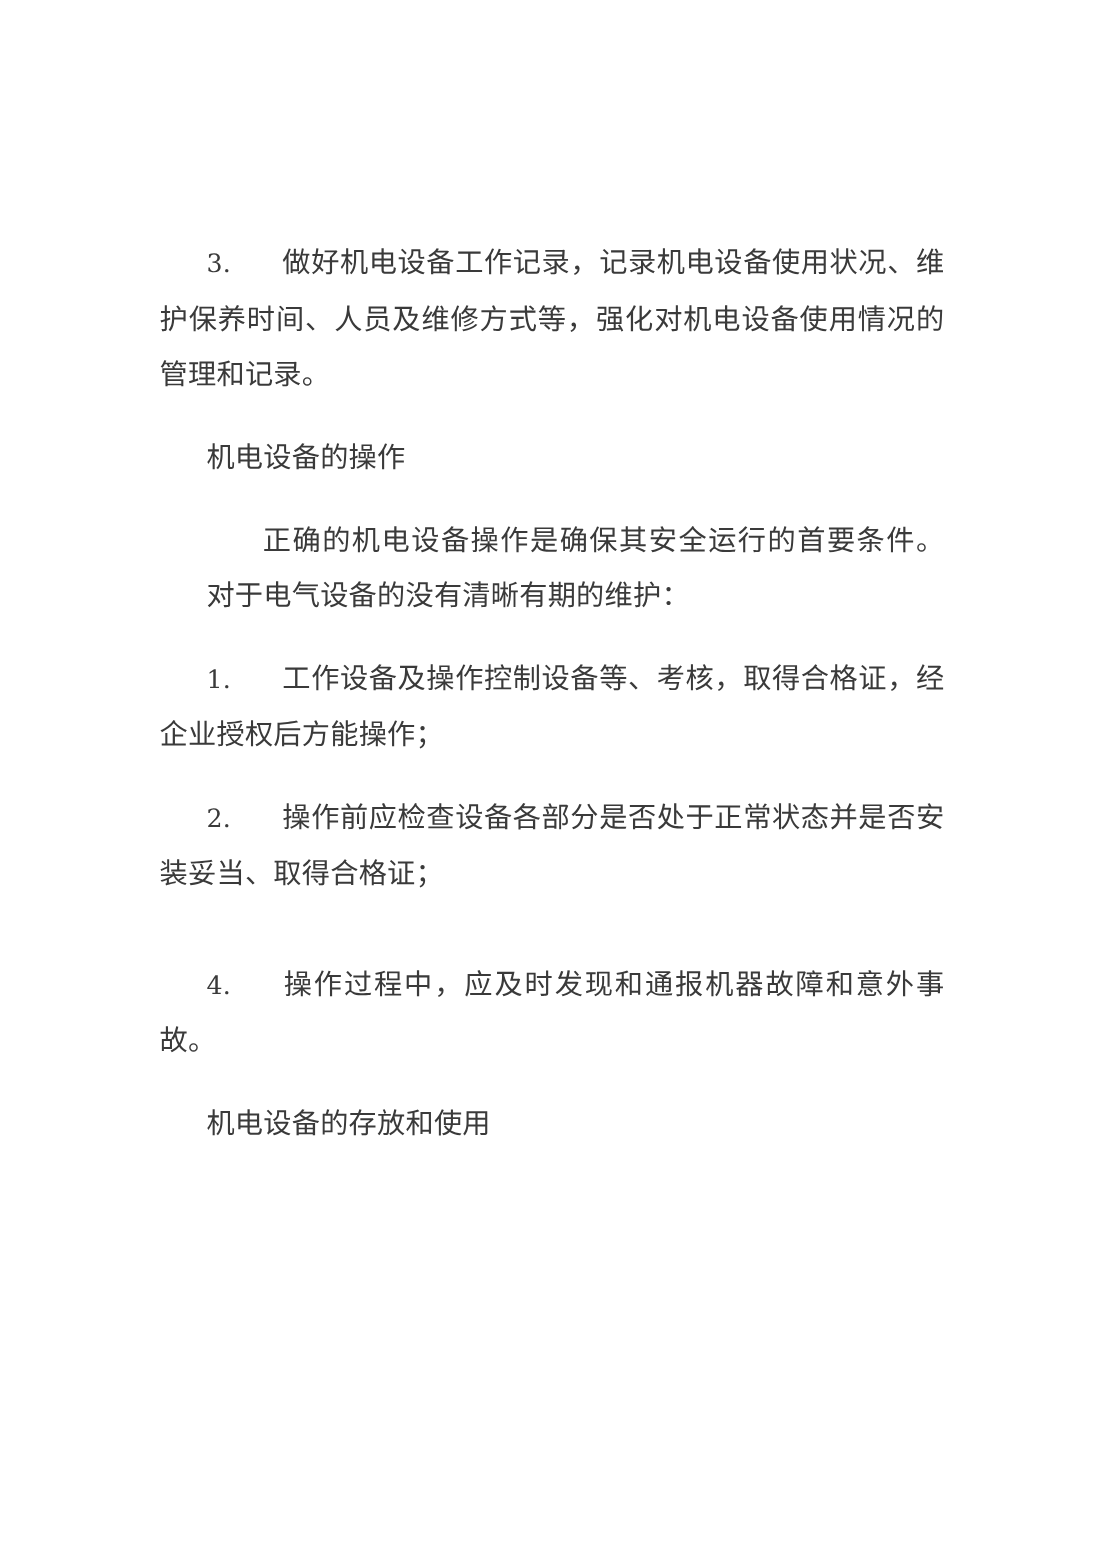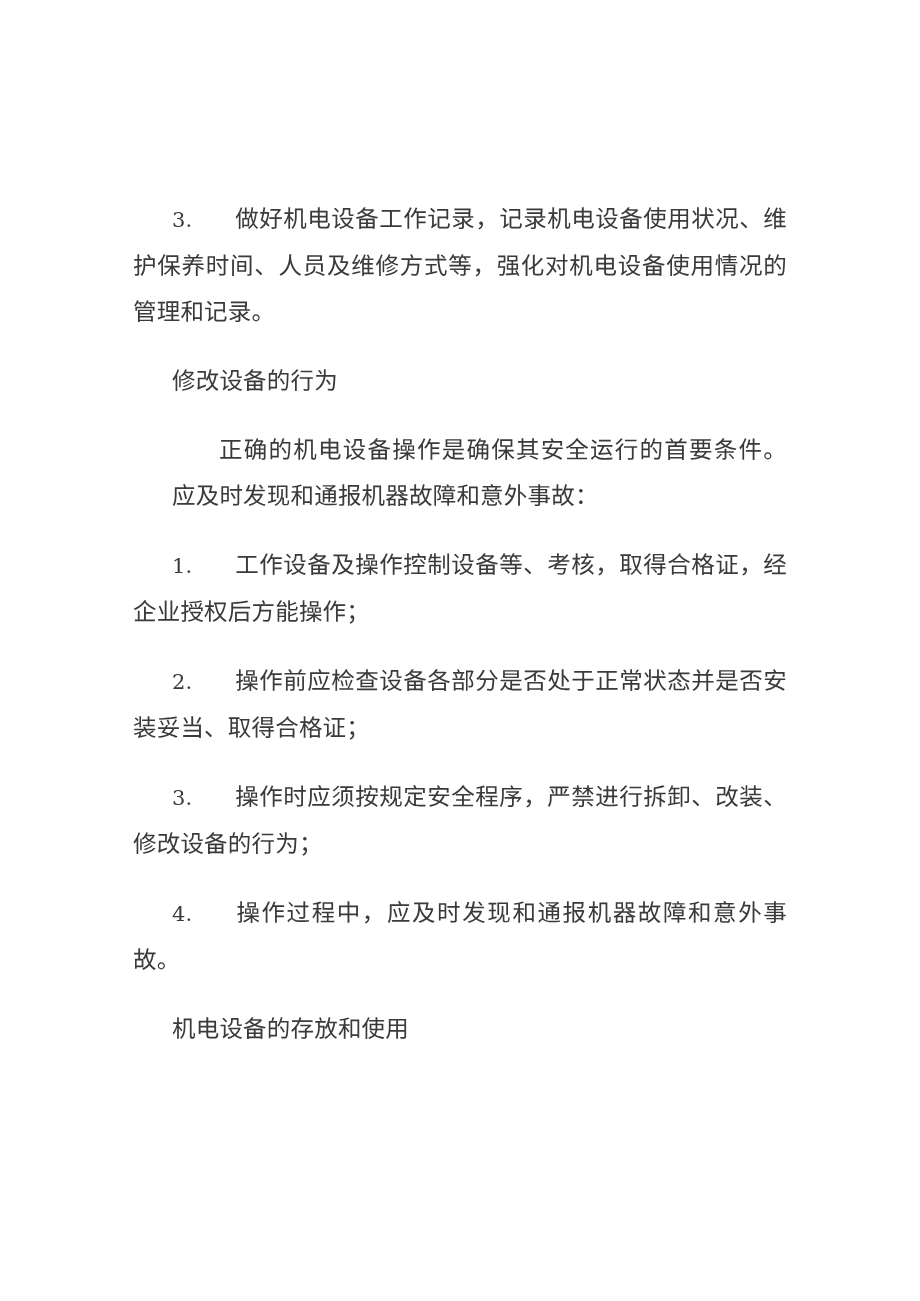--- a/index.html
+++ b/index.html
@@ -74,39 +74,36 @@
 
     <div class="spacer-half"></div>
 
     <div class="spacer-half"></div>
 
     <p class="para list-item">
       <span class="num">3.</span><span>做好机电设备工作记录，记录机电设备使用状况、维护保养时间、人员及维修方式等，强化对机电设备使用情况的管理和记录。</span>
     </p>
     <div class="spacer-half"></div>
 
-    <p class="para indent-1">修改设备的行为</p>
+    <p class="para indent-1">机电设备的操作</p>
     <div class="spacer-half"></div>
 
-    <p class="para first-indent-2">正确的机电设备操作是确保其安全运行的首要条件。应及时发现和通报机器故障和意外事故：</p>
+    <p class="para first-indent-2">正确的机电设备操作是确保其安全运行的首要条件。对于电气设备的没有清晰有期的维护：</p>
     <div class="spacer-half"></div>
 
     <p class="para list-item">
       <span class="num">1.</span><span>工作设备及操作控制设备等、考核，取得合格证，经企业授权后方能操作；</span>
     </p>
     <div class="spacer-half"></div>
 
     <p class="para list-item">
       <span class="num">2.</span><span>操作前应检查设备各部分是否处于正常状态并是否安装妥当、取得合格证；</span>
     </p>
     <div class="spacer-half"></div>
 
-    <p class="para list-item">
-      <span class="num">3.</span><span>操作时应须按规定安全程序，严禁进行拆卸、改装、修改设备的行为；</span>
-    </p>
     <div class="spacer-half"></div>
 
     <p class="para list-item">
       <span class="num">4.</span><span>操作过程中，应及时发现和通报机器故障和意外事故。</span>
     </p>
     <div class="spacer-half"></div>
 
     <p class="para indent-1">机电设备的存放和使用</p>
 
   </div>

